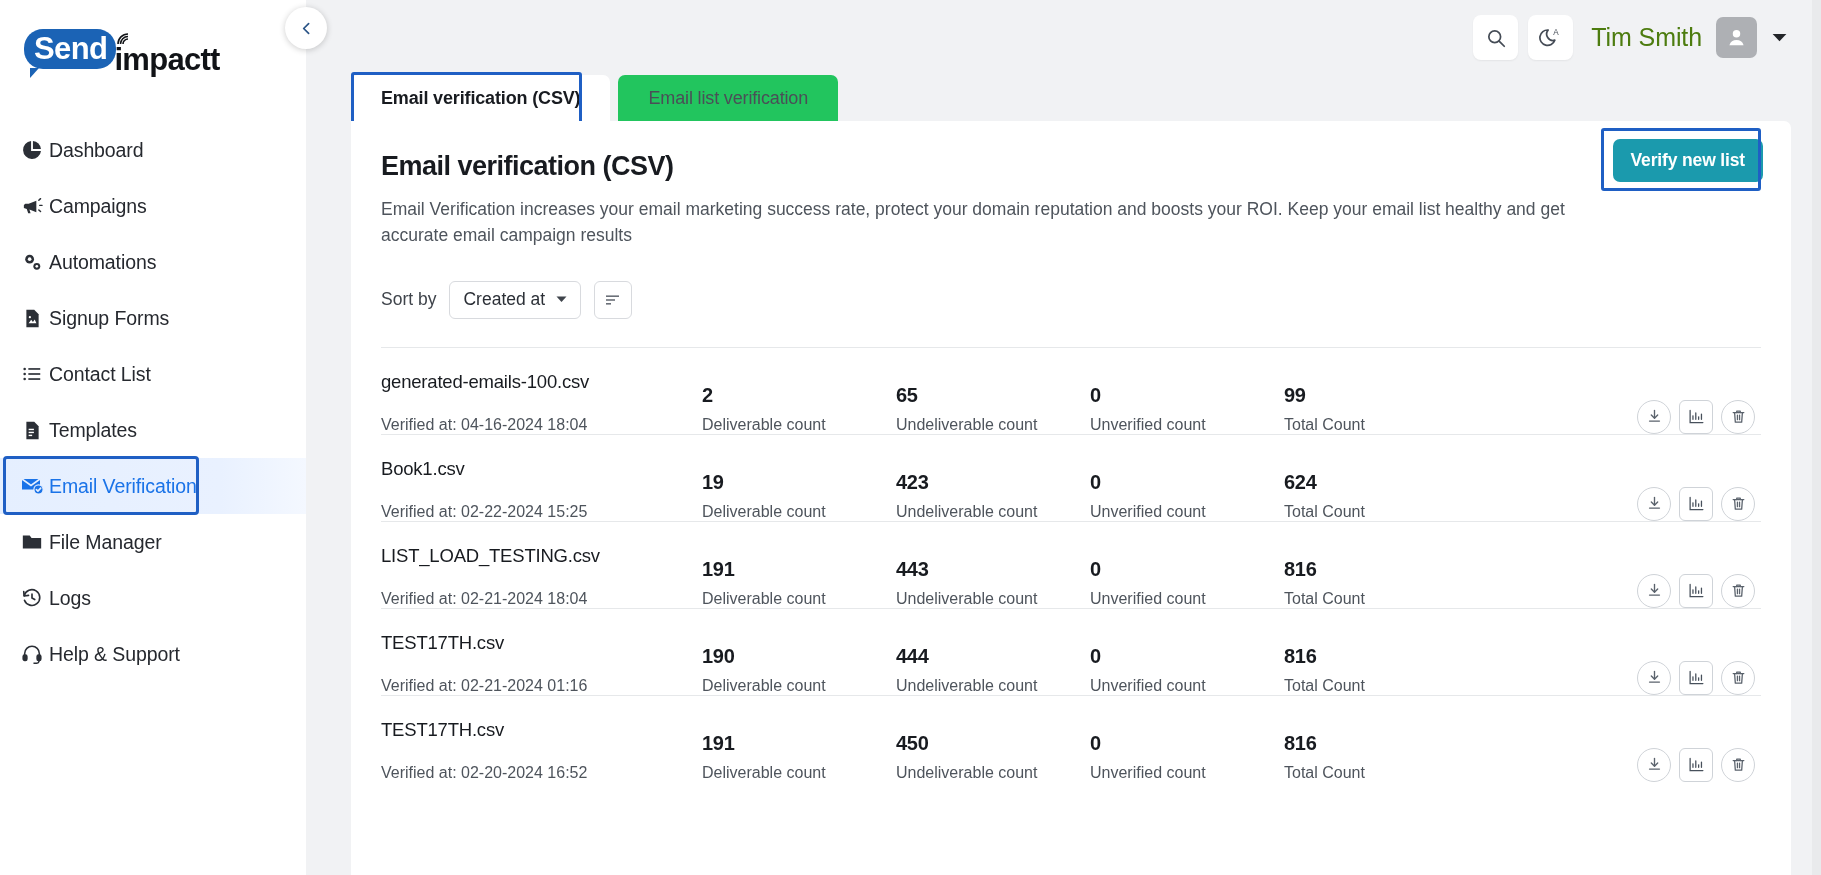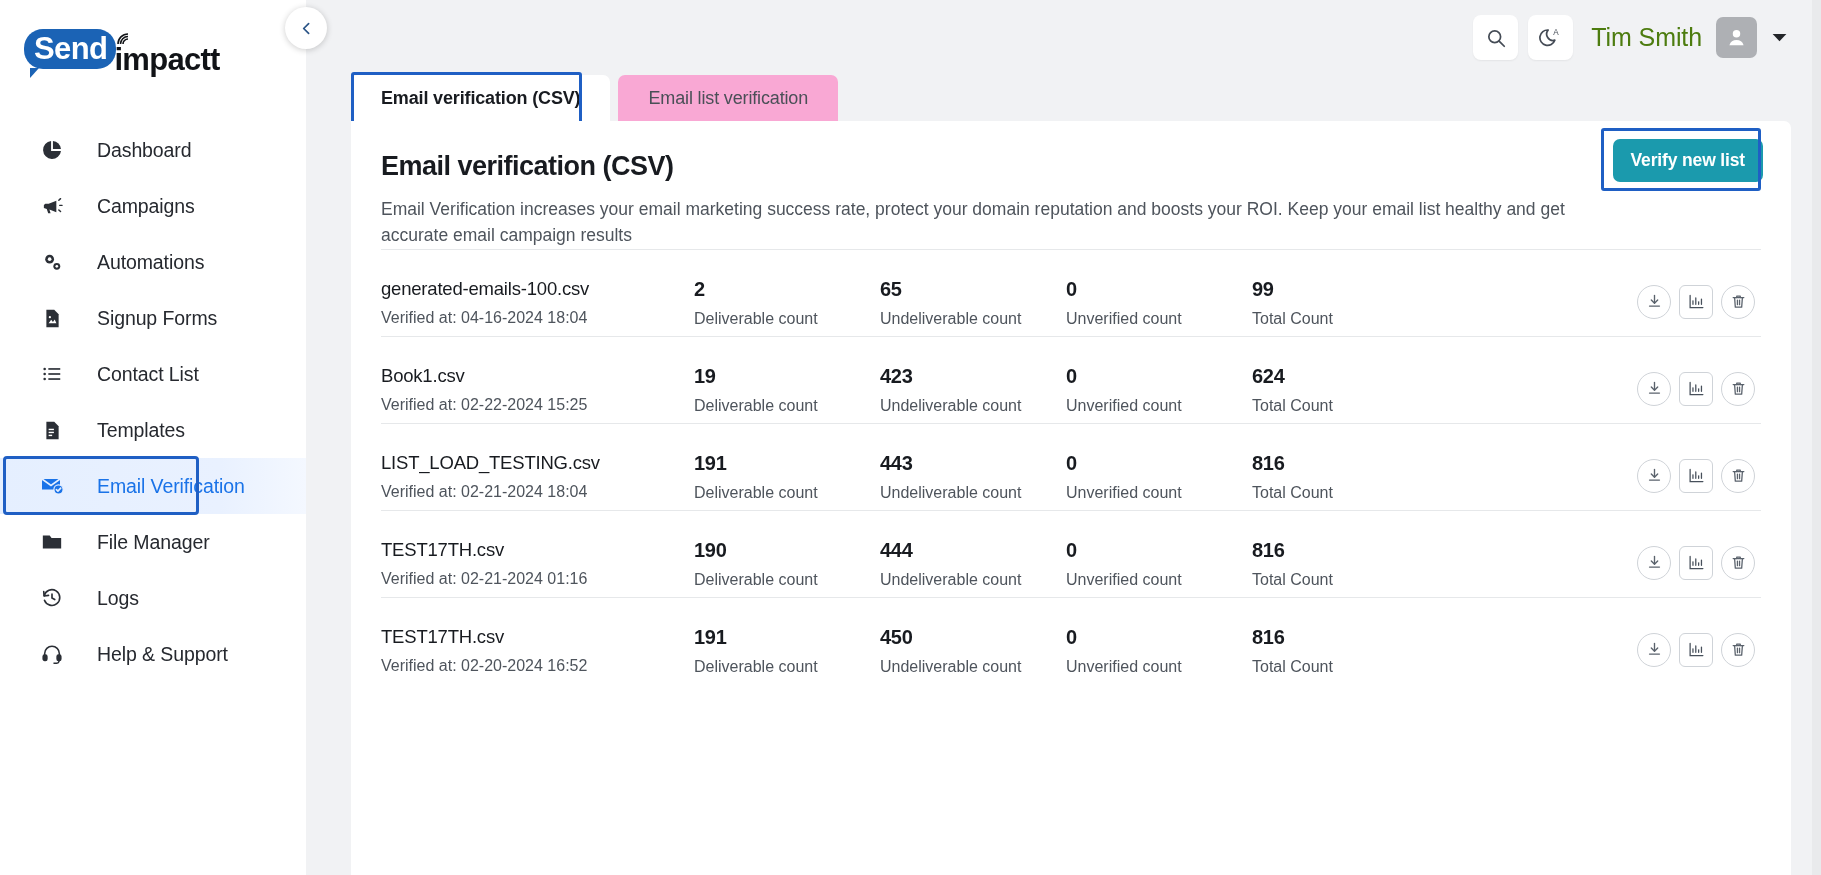--- a/index.html
+++ b/index.html
@@ -40,21 +40,21 @@
     position: absolute; right: -21px; top: 7px; width: 42px; height: 42px;
     border-radius: 50%; background: #ffffff; border: none;
     box-shadow: 0 1px 6px rgba(0,0,0,0.20);
     display: flex; align-items: center; justify-content: center;
     cursor: pointer; z-index: 40;
   }
 
   #nav { margin-top: 26px; }
   .nav-item {
     display: flex; align-items: center; height: 56px;
-    padding-left: 39px; gap: 32px; cursor: pointer; position: relative;
+    padding-left: 19px; gap: 4px; cursor: pointer; position: relative;
     color: #2b2f36;
   }
   .nav-item .nav-label { font-size: 19.5px; color: #26292f; letter-spacing: -0.1px; }
   .nav-item .nav-ico { width: 26px; display: flex; align-items: center; justify-content: center; }
   .nav-item.active { background: linear-gradient(90deg,#e5efff 0%,#e9f1ff 72%,#f4f8ff 100%); }
   .nav-item.active .nav-label { color: #1a73e8; }
   .nav-item.active .nav-ico svg { fill: #1a73e8; }
   .nav-annot {
     position: absolute; left: 3px; top: -2px; width: 196px; height: 59px;
     border: 3px solid #1f5fc4; border-radius: 4px; pointer-events: none;
@@ -74,21 +74,21 @@
     width: 41px; height: 41px; background: #aeb0b4; border-radius: 7px;
     display: flex; align-items: center; justify-content: center; cursor: pointer;
   }
   #caret { margin-left: 15px; cursor: pointer; }
 
   
   #tabs { display: flex; align-items: flex-end; padding-left: 45px; height: 46px; gap: 8px; position: relative; }
   .tab {
     height: 46px; padding: 0 30px; display: flex; align-items: center; justify-content: center;
     border-radius: 7px 7px 0 0; font-size: 18px; color: #4a4f57; cursor: pointer;
-    background: #f9a8d4; letter-spacing: -0.15px;
+    background: #22c55e; letter-spacing: -0.15px;
   }
   .tab.active { background: #ffffff; color: #181b20; font-weight: 700; }
   .tab-annot {
     position: absolute; left: 45px; top: -3px; width: 231px; height: 54px;
     border: 3px solid #1f5fc4; border-radius: 3px; pointer-events: none;
   }
 
   
   #card {
     background: #ffffff; margin: 0 30px 0 45px; min-height: 760px;
@@ -116,28 +116,28 @@
     display: flex; align-items: center; gap: 11px; padding: 0 13px; cursor: pointer;
     font-size: 17.5px; color: #2b2f36;
   }
   #sort-dir {
     width: 38px; height: 38px; border: 1px solid #d8dade; border-radius: 6px; background: #fff;
     display: flex; align-items: center; justify-content: center; cursor: pointer;
   }
 
   
   .row {
-    display: flex; align-items: center; border-top: 1px solid #e6e8ea;
-    height: 87px; padding-top: 20px;
+    display: flex; align-items: flex-end; border-top: 1px solid #e6e8ea;
+    height: 87px; padding-top: 20px; gap: 8px;
   }
   .col-name { width: 313px; flex: 0 0 313px; }
   .col-stat { width: 186px; flex: 0 0 186px; }
   .col-total { width: 186px; flex: 0 0 186px; }
   .fname { font-size: 18.5px; color: #181b20; font-weight: 400; letter-spacing: -0.2px; }
-  .fmeta { font-size: 16px; color: #4e545c; margin-top: 9px; }
+  .fmeta { font-size: 16px; color: #4e545c; margin-top: 23px; }
   .snum { font-size: 20px; color: #181b20; font-weight: 700; letter-spacing: -0.3px; }
   .slabel { font-size: 16px; color: #4e545c; margin-top: 9px; }
   .col-actions { flex: 1 1 auto; display: flex; align-items: center; justify-content: flex-end; gap: 8px; padding-right: 6px; margin-top: -2px; }
   .act-circle {
     width: 34px; height: 34px; border-radius: 50%; border: 1px solid #cfd3d8;
     display: flex; align-items: center; justify-content: center; background: #fff; cursor: pointer;
   }
   .act-square {
     width: 34px; height: 34px; border-radius: 6px; border: 1px solid #cfd3d8;
     display: flex; align-items: center; justify-content: center; background: #fff; cursor: pointer;
@@ -335,20 +335,36 @@
     <div id="card">
 
       <h1 id="page-title">Email verification (CSV)</h1>
       <p id="page-desc">Email Verification increases your email marketing success rate, protect your domain reputation and boosts your ROI. Keep your email list healthy and get accurate email campaign results</p>
 
       <div id="verify-wrap">
         <button id="verify-btn">Verify new list</button>
         <span id="verify-annot"></span>
       </div>
 
+      <div id="sort-row">
+        <span id="sort-label">Sort by</span>
+        <div id="sort-select">
+          <span>Created at</span>
+          <svg width="11" height="7" viewBox="0 0 11 7">
+            <path d="M0.5 0.6 L5.5 6 L10.5 0.6 Z" fill="#3f444b"></path>
+          </svg>
+        </div>
+        <div id="sort-dir">
+          <svg width="18" height="16" viewBox="0 0 18 16">
+            <rect x="2" y="3.4" width="13" height="1.6" fill="#6b7078"></rect>
+            <rect x="2" y="7.2" width="9" height="1.6" fill="#6b7078"></rect>
+            <rect x="2" y="11" width="5" height="1.6" fill="#6b7078"></rect>
+          </svg>
+        </div>
+      </div>
 
       <div id="rows">
           <div class="row">
             <div class="col-name">
               <div class="fname">generated-emails-100.csv</div>
               <div class="fmeta">Verified at: 04-16-2024 18:04</div>
             </div>
             <div class="col-stat">
               <div class="snum">2</div>
               <div class="slabel">Deliverable count</div>

